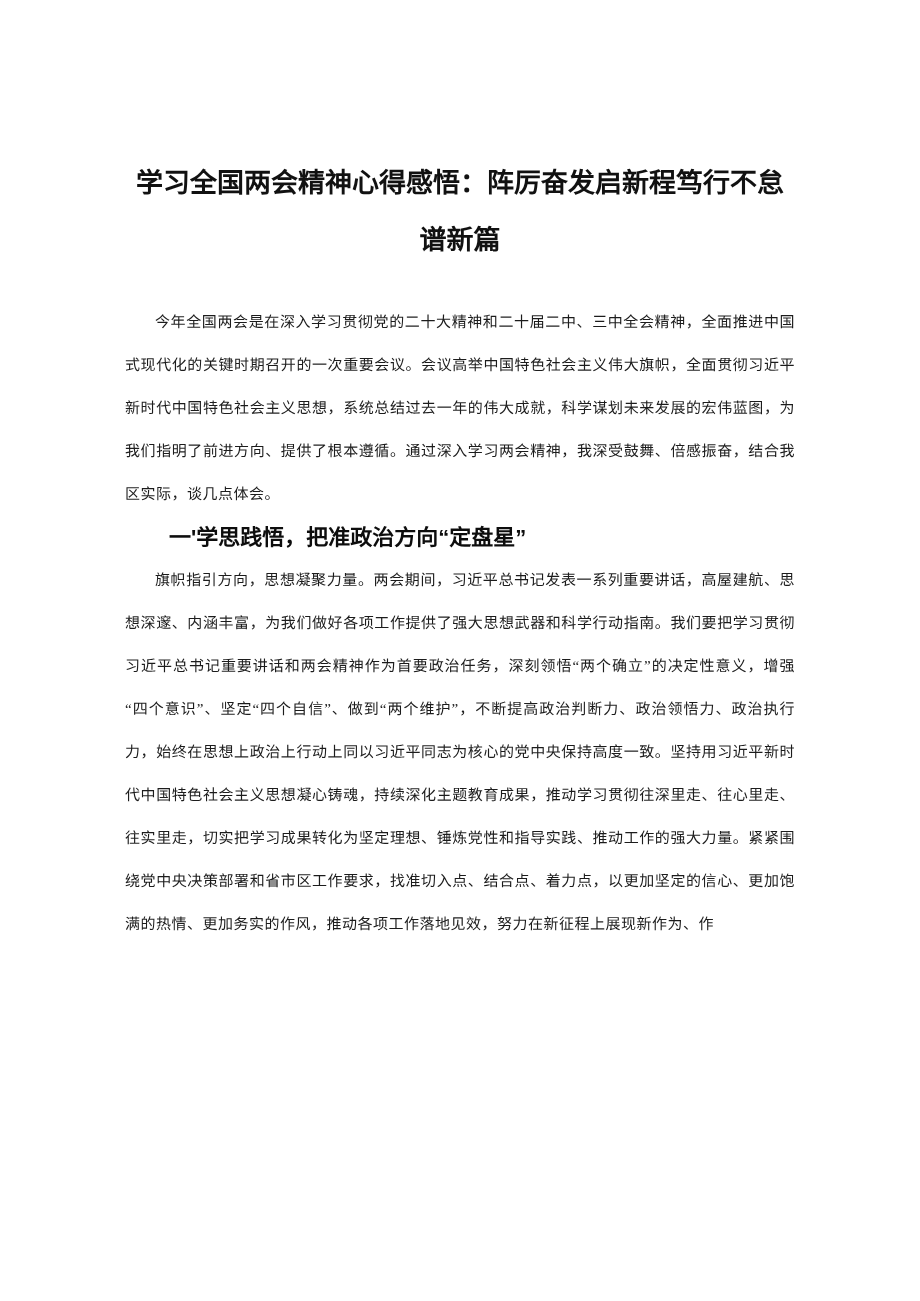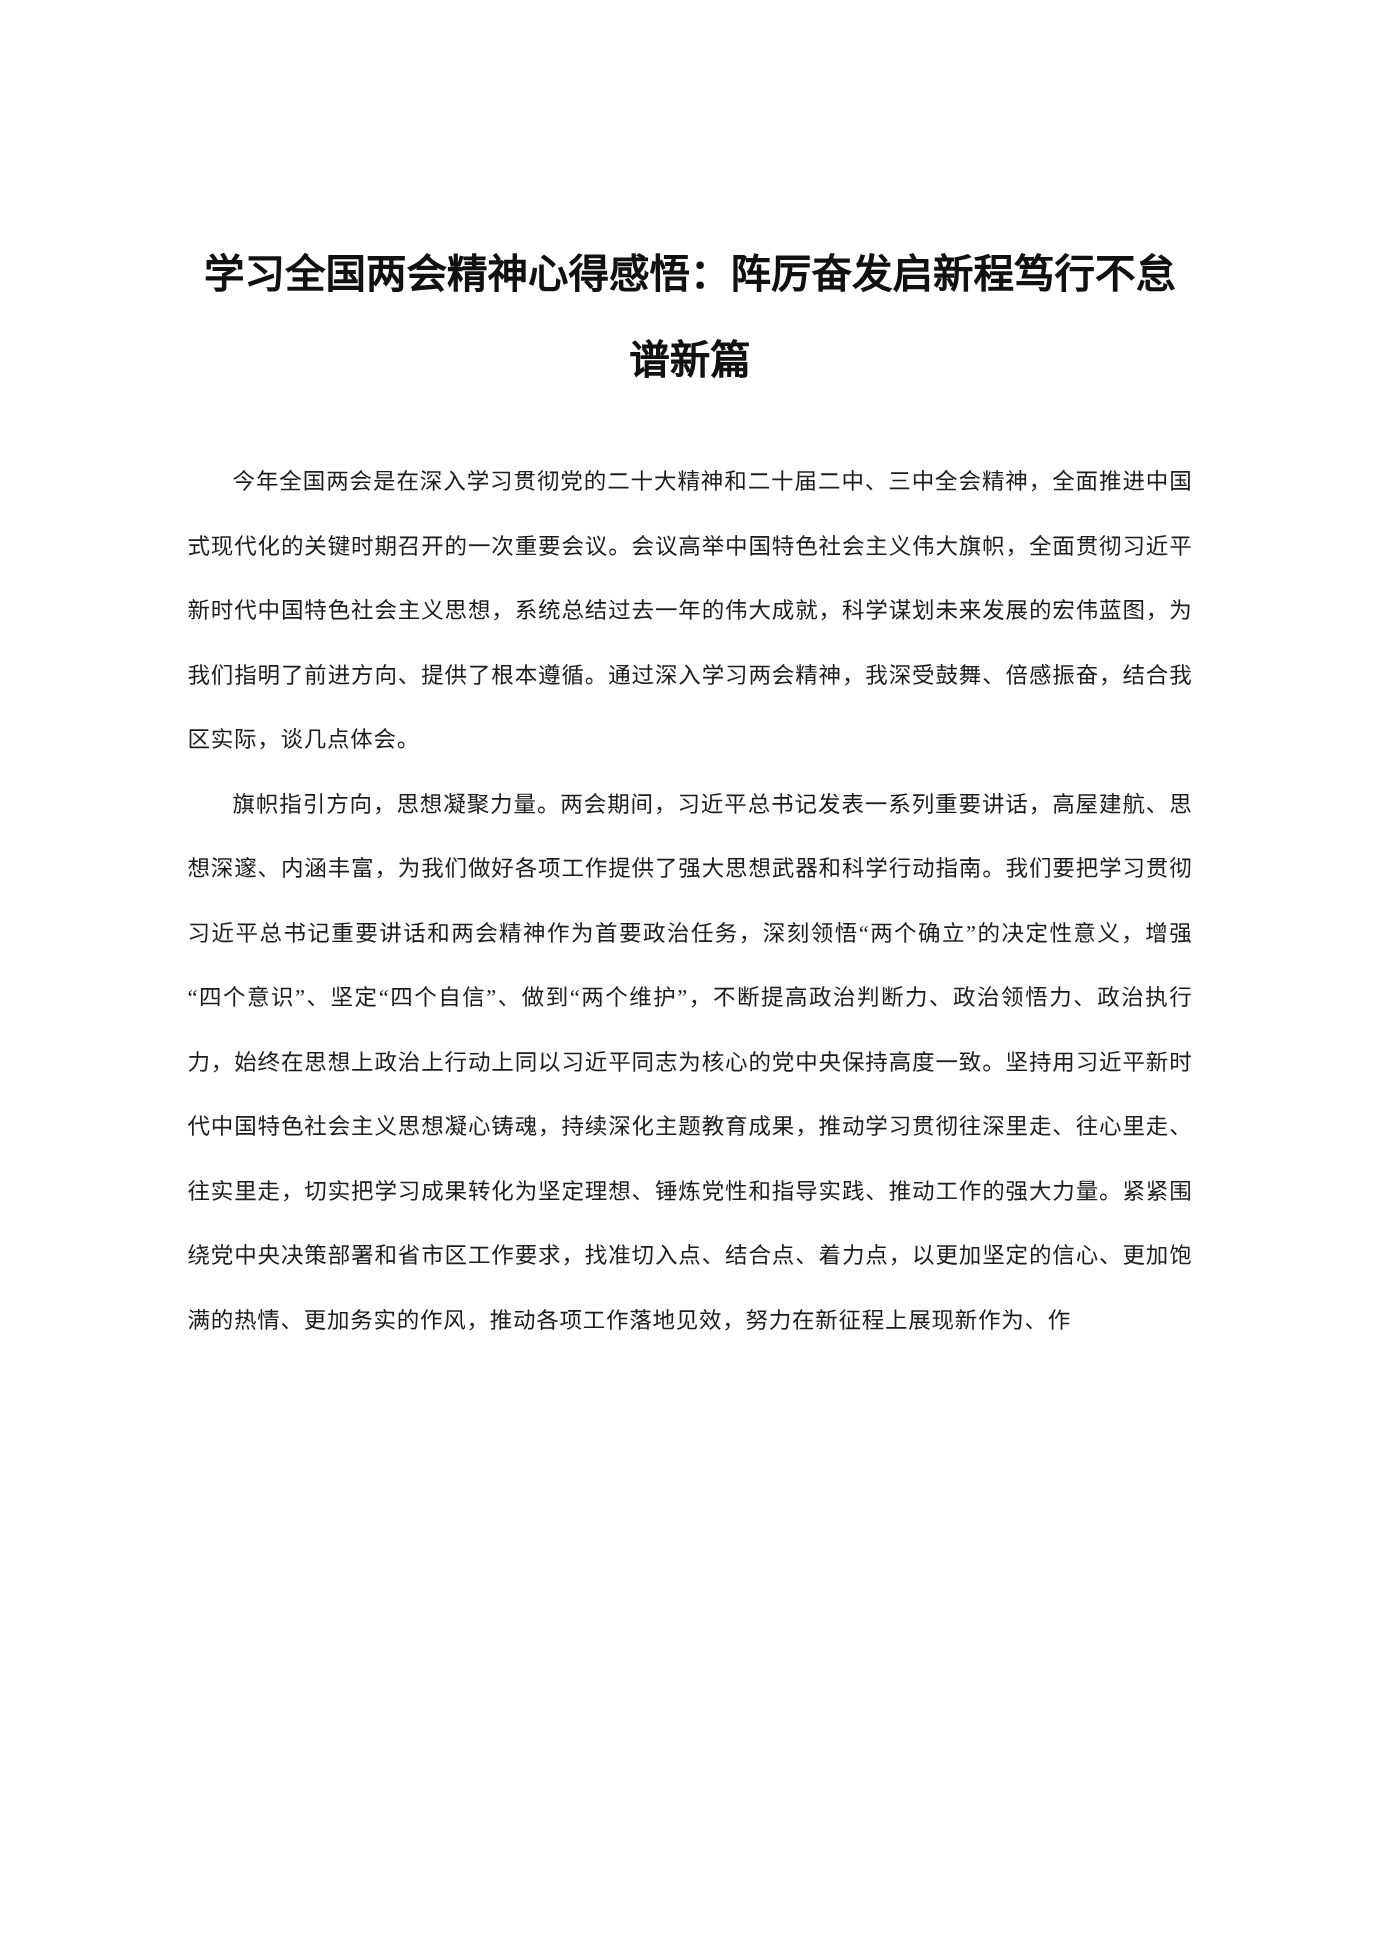--- a/index.html
+++ b/index.html
@@ -48,15 +48,16 @@
   }
 </style>
 </head>
 <body>
 
 <div class="page">
   <h1 class="doc-title">学习全国两会精神心得感悟：阵厉奋发启新程笃行不怠谱新篇</h1>
 
   <p class="para">今年全国两会是在深入学习贯彻党的二十大精神和二十届二中、三中全会精神，全面推进中国式现代化的关键时期召开的一次重要会议。会议高举中国特色社会主义伟大旗帜，全面贯彻习近平新时代中国特色社会主义思想，系统总结过去一年的伟大成就，科学谋划未来发展的宏伟蓝图，为我们指明了前进方向、提供了根本遵循。通过深入学习两会精神，我深受鼓舞、倍感振奋，结合我区实际，谈几点体会。</p>
 
+  <p class="para heading">一'学思践悟，把准政治方向“定盘星”</p>
 
   <p class="para">旗帜指引方向，思想凝聚力量。两会期间，习近平总书记发表一系列重要讲话，高屋建航、思想深邃、内涵丰富，为我们做好各项工作提供了强大思想武器和科学行动指南。我们要把学习贯彻习近平总书记重要讲话和两会精神作为首要政治任务，深刻领悟“两个确立”的决定性意义，增强“四个意识”、坚定“四个自信”、做到“两个维护”，不断提高政治判断力、政治领悟力、政治执行力，始终在思想上政治上行动上同以习近平同志为核心的党中央保持高度一致。坚持用习近平新时代中国特色社会主义思想凝心铸魂，持续深化主题教育成果，推动学习贯彻往深里走、往心里走、往实里走，切实把学习成果转化为坚定理想、锤炼党性和指导实践、推动工作的强大力量。紧紧围绕党中央决策部署和省市区工作要求，找准切入点、结合点、着力点，以更加坚定的信心、更加饱满的热情、更加务实的作风，推动各项工作落地见效，努力在新征程上展现新作为、作</p>
 </div>
 
 </body></html>

